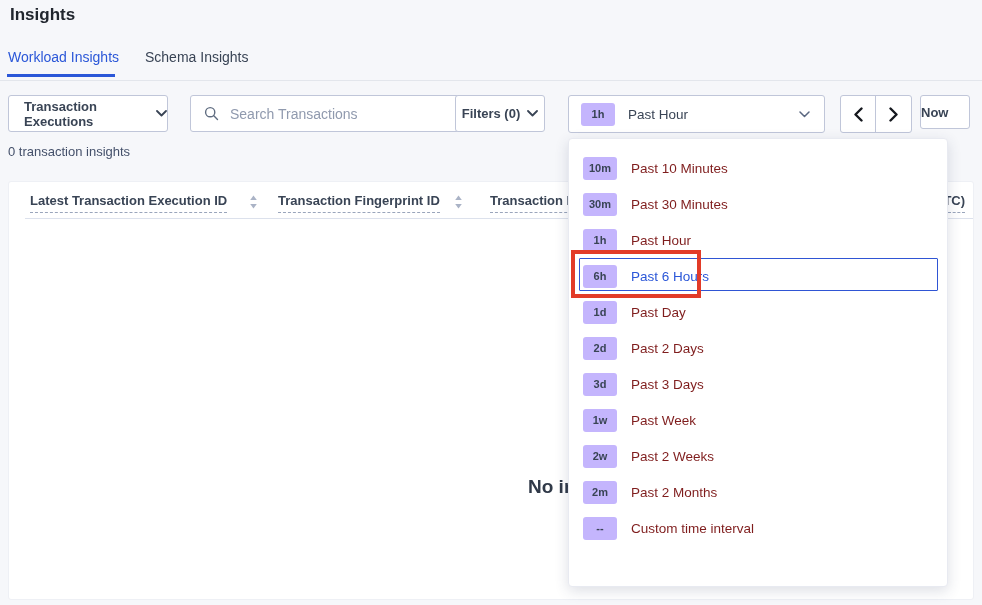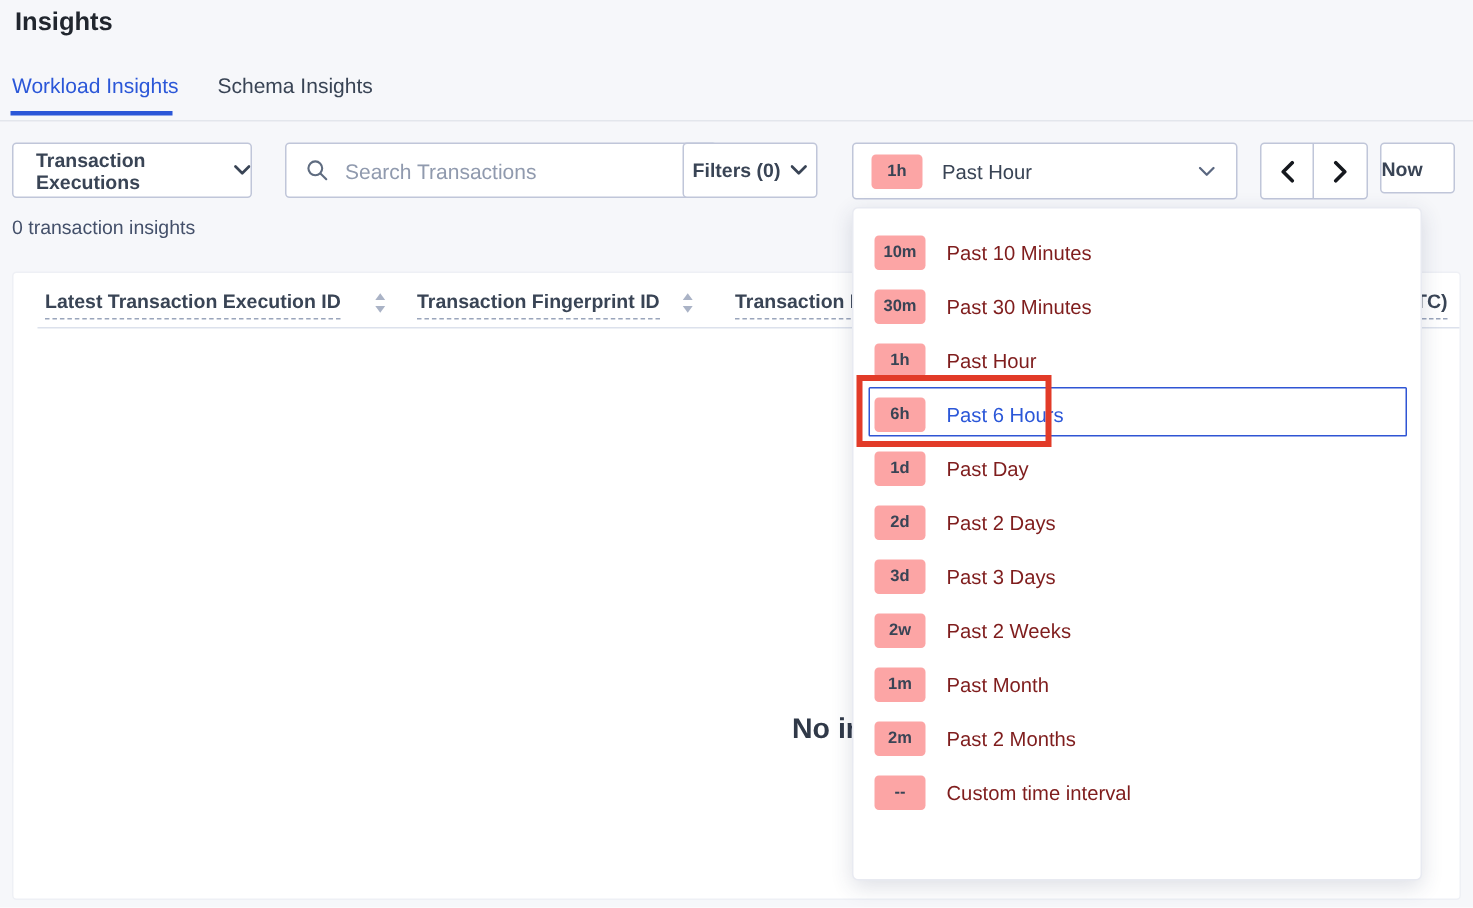--- a/index.html
+++ b/index.html
@@ -24,21 +24,21 @@
   .ctl-search { left:190px; width:288px; font-weight:normal; padding-left:13px; }
   .ctl-search input { border:none; outline:none; background:transparent; font-family:"Liberation Sans",sans-serif;
                       font-size:14px; color:#394455; margin-left:9px; width:190px; }
   .ctl-search input::placeholder { color:#909aae; }
   .ctl-filters { left:455px; width:90px; justify-content:center; }
   .ctl-filters .chev { margin-left:7px; }
   .ctl-time { left:568px; width:257px; height:38px; padding-left:12px; font-weight:normal; font-size:13.5px; }
   .ctl-time .time-label { margin-left:13px; }
   .ctl-time .chev { position:absolute; right:14px; }
   .badge { display:inline-flex; align-items:center; justify-content:center; min-width:34px; height:23px;
-           padding:0 5px; background:#fca5a5; border-radius:3px; font-size:11px; font-weight:bold; color:#394455; }
+           padding:0 5px; background:#c4b5fd; border-radius:3px; font-size:11px; font-weight:bold; color:#394455; }
   .ctl-arrows { left:840px; width:72px; height:38px; padding:0; }
   .arrow-cell { width:50%; height:100%; display:flex; align-items:center; justify-content:center; cursor:pointer; }
   .arrow-cell:first-child { border-right:1px solid #c0c6d9; }
   .ctl-now { left:920px; width:50px; height:34px; justify-content:flex-start; cursor:pointer; }
   .count-text { position:absolute; left:8px; top:144px; font-size:13px; color:#44506a;text-align:center; }
 
   
   .card { position:absolute; left:8px; top:181px; width:966px; height:419px; background:#fff;
           border:1px solid #eef0f5; border-radius:3px; }
   .th { position:absolute; top:193px; font-size:13px; font-weight:bold; color:#394455; white-space:nowrap; }
@@ -185,28 +185,28 @@
   </div>
   <div class="dd-item">
     <span class="badge">2d</span>
     <span class="dd-label">Past 2 Days</span>
   </div>
   <div class="dd-item">
     <span class="badge">3d</span>
     <span class="dd-label">Past 3 Days</span>
   </div>
   <div class="dd-item">
+    <span class="badge">1w</span>
+    <span class="dd-label">Past Week</span>
+  </div>
+  <div class="dd-item">
     <span class="badge">2w</span>
     <span class="dd-label">Past 2 Weeks</span>
   </div>
   <div class="dd-item">
-    <span class="badge">1m</span>
-    <span class="dd-label">Past Month</span>
-  </div>
-  <div class="dd-item">
     <span class="badge">2m</span>
     <span class="dd-label">Past 2 Months</span>
   </div>
   <div class="dd-item">
     <span class="badge">--</span>
     <span class="dd-label">Custom time interval</span>
   </div>
 </div>
 
 <div class="annotation-box"></div>

